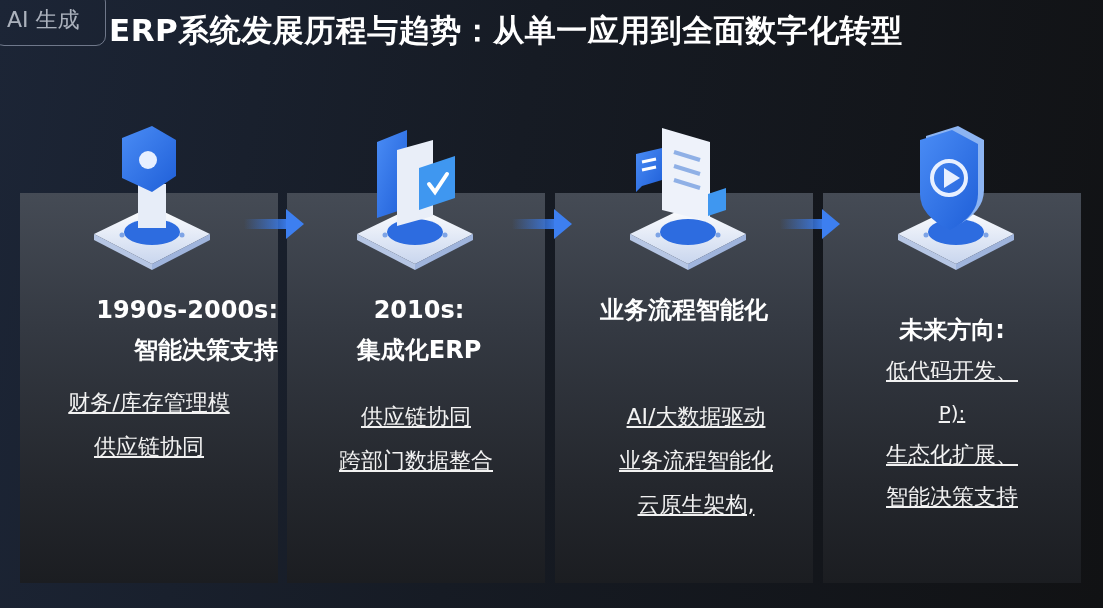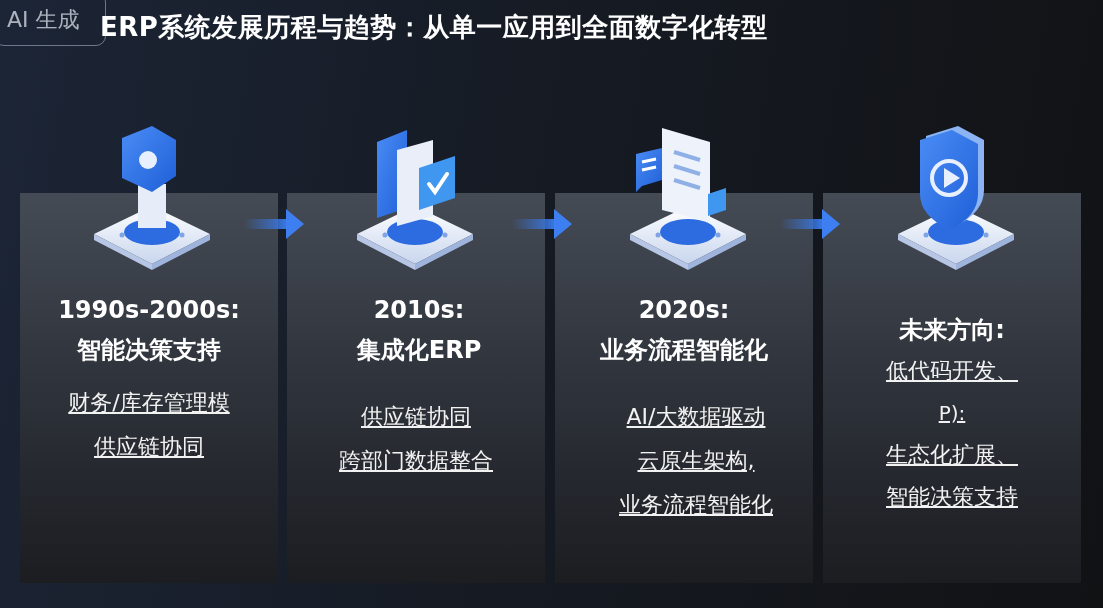--- a/index.html
+++ b/index.html
@@ -13,22 +13,22 @@
     position: absolute; left: -6px; top: -8px;
     width: 112px; height: 54px;
     border: 1.5px solid rgba(180,190,210,0.55);
     border-radius: 10px;
     box-sizing: border-box;
     padding: 12px 0 0 12px;
     font-size: 22px; color: rgba(220,225,235,0.75);
     letter-spacing: 0px;
   }
   .title {
-    position: absolute; left: 100px; top: 10px;
-    font-size: 26px; font-weight: bold; color: #ffffff;
+    position: absolute; left: 109px; top: 10px;
+    font-size: 31px; font-weight: bold; color: #ffffff;
     white-space: nowrap; letter-spacing: 0.5px;
   }
   .card {
     position: absolute; top: 193px; height: 390px; width: 258px;
     background: linear-gradient(180deg, #454b55 0%, #343942 35%, #24272d 75%, #1b1d21 100%);
   }
   .card .heading {
     position: absolute; left: 0; right: 0; text-align: center;
     font-size: 24px; font-weight: bold; line-height: 40px;
   }
@@ -42,21 +42,21 @@
   }
   .icon-wrap { position: absolute; top: 118px; width: 140px; height: 160px; }
 </style>
 </head>
 <body>
 
 <div class="badge">AI 生成</div>
 <div class="title">ERP系统发展历程与趋势：从单一应用到全面数字化转型</div>
 
 <div class="card" style="left:20px;">
-  <div class="heading" style="top:97px;">
+  <div class="heading" style="top:97px;text-align:right;">
     <span class="line">1990s-2000s:</span>
     <span class="line">智能决策支持</span>
   </div>
   <div class="desc" style="top:188px;">
     <span class="line">财务/库存管理模</span>
     <span class="line">供应链协同</span>
   </div>
 </div>
 
 <div class="card" style="left:287px;">
@@ -65,27 +65,26 @@
     <span class="line">集成化ERP</span>
   </div>
   <div class="desc" style="top:202px;">
     <span class="line">供应链协同</span>
     <span class="line">跨部门数据整合</span>
   </div>
 </div>
 
 <div class="card" style="left:555px;">
   <div class="heading" style="top:97px;">
-    <span class="line">2020s:</span>
     <span class="line">业务流程智能化</span>
   </div>
   <div class="desc" style="top:202px;padding-left:24px;">
     <span class="line">AI/大数据驱动</span>
+    <span class="line">业务流程智能化</span>
     <span class="line">云原生架构,</span>
-    <span class="line">业务流程智能化</span>
   </div>
 </div>
 
 <div class="card" style="left:823px;">
   <div class="heading" style="top:117px;">
     <span class="line">未来方向:</span>
   </div>
   <div class="desc" style="top:157px; line-height:42px;">
     <span class="line">低代码开发、</span>
     <span class="line" style="font-size:20px;">P):</span>

